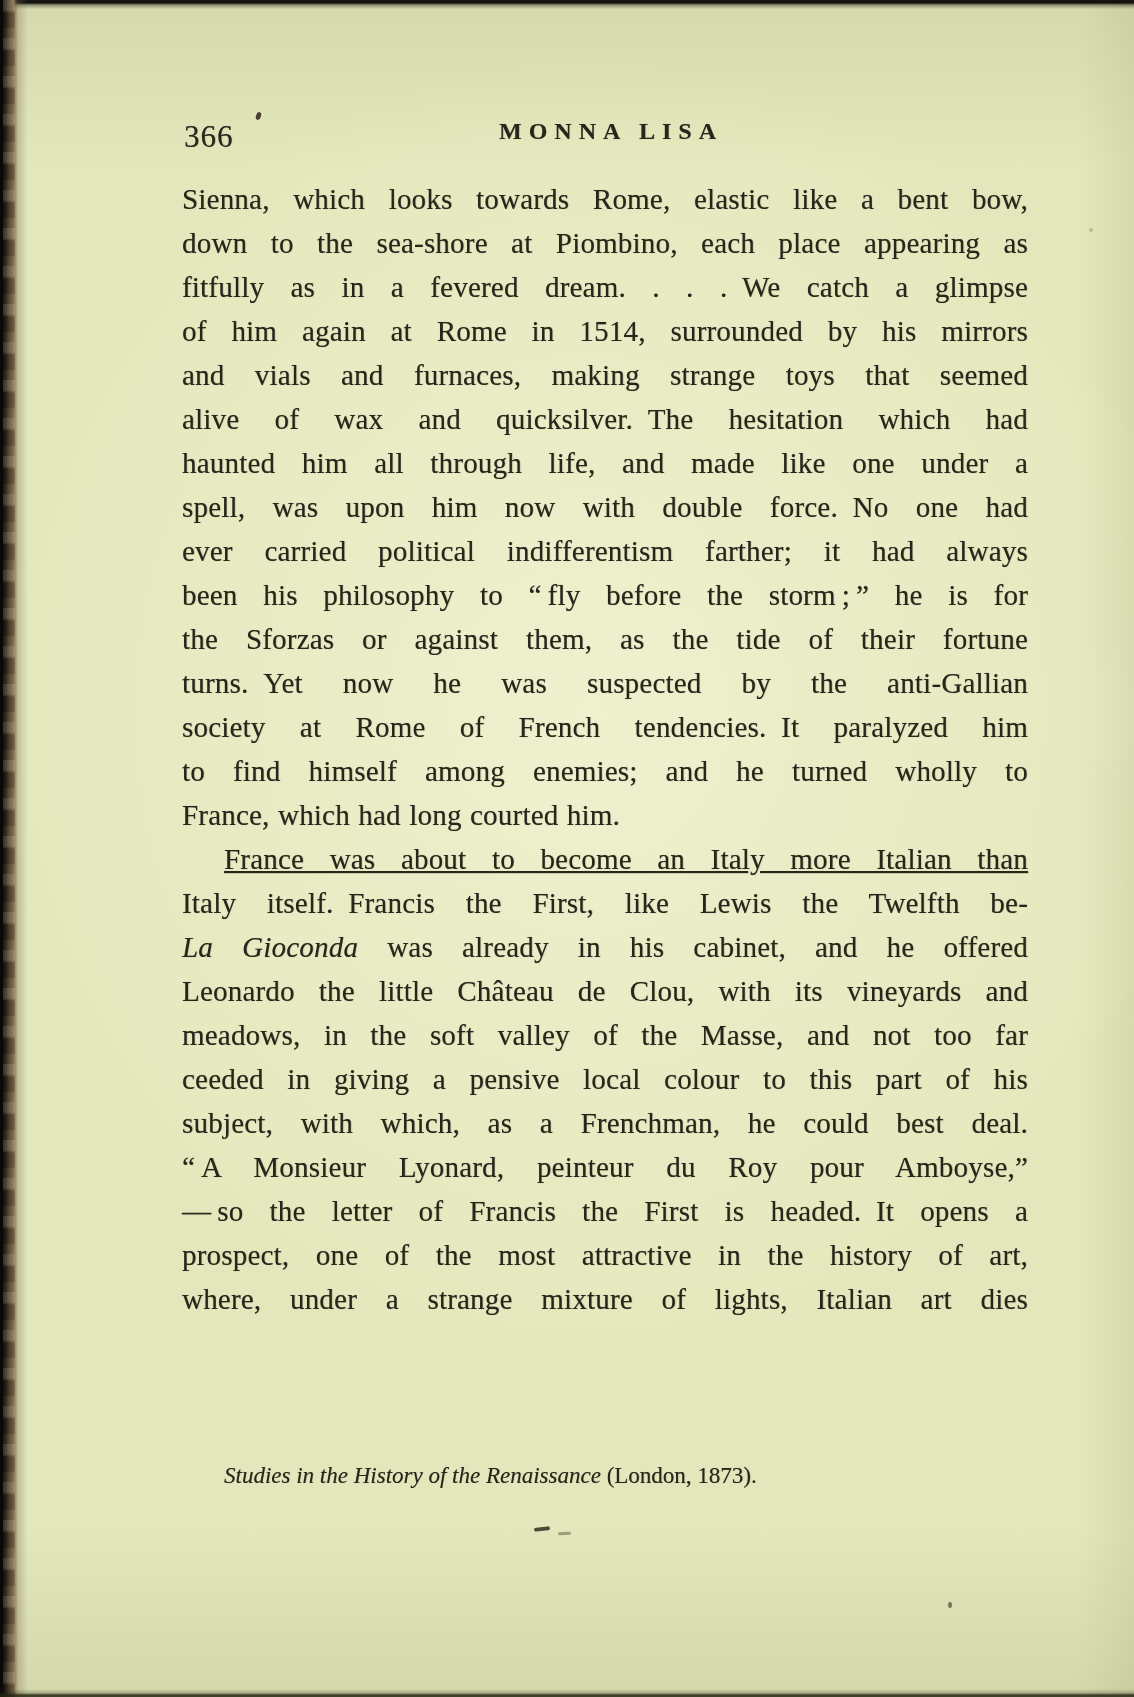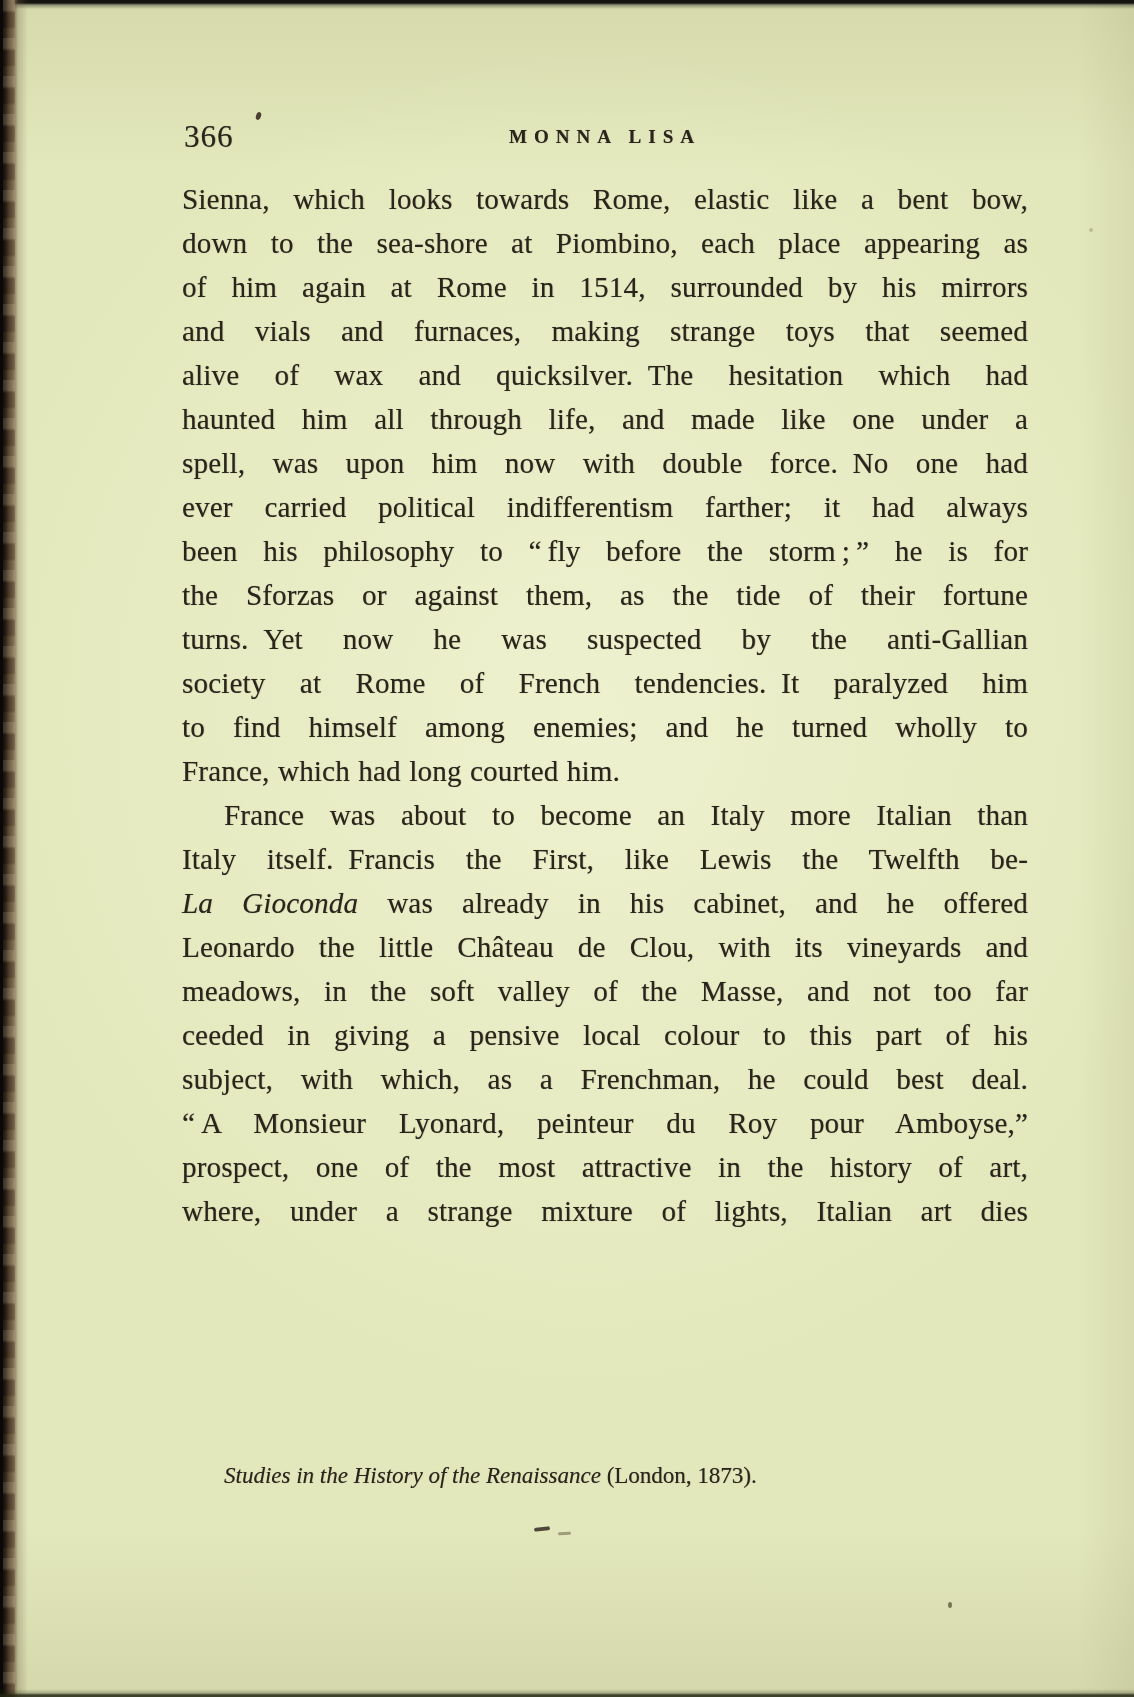--- a/index.html
+++ b/index.html
@@ -39,37 +39,36 @@
   }
 
   
   .page-number {
     position: absolute; left: 184px; top: 120px;
     font-size: 31px; line-height: 34px; letter-spacing: 1px;
     text-shadow: 0.4px 0.4px 0.7px rgba(42,36,27,0.45);
     text-align: center;
   }
   .running-title {
-    position: absolute; left: 182px; top: 117px; width: 846px;
-    text-align: center; font-size: 19px; line-height: 28px;
+    position: absolute; left: 188px; top: 117px; width: 846px;
+    text-align: center; font-size: 24px; line-height: 28px;
     font-weight: bold; letter-spacing: 7px;
     text-shadow: 0.4px 0.4px 0.7px rgba(42,36,27,0.40);
-    margin-top: 6px;
   }
 
   
   .textblock {
     position: absolute; left: 182px; top: 177px; width: 846px;
     font-size: 29px; line-height: 44px;
     letter-spacing: 0.2px; word-spacing: 1px;
     text-shadow: 0.4px 0.4px 0.8px rgba(42,36,27,0.45);
   }
   .line { text-align: justify; text-align-last: justify; }
   .line.flush { text-align-last: left; }
-  .line.indent { text-indent: 42px; }
+  .line.indent { text-indent: 42px; text-decoration: underline; }
   .it { font-style: italic; margin-top: 20px; }
 
   
   .footnote {
     position: absolute; left: 224px; top: 1461px; width: 760px;
     font-size: 23px; line-height: 30px;
     text-shadow: 0.3px 0.3px 0.7px rgba(42,36,27,0.45);
   }
 
   
@@ -89,20 +88,21 @@
   <div class="edge-left"></div>
   <div class="edge-left-texture"></div>
   <div class="edge-bottom"></div>
 
   <div class="page-number">366</div>
   <div class="running-title">MONNA LISA</div>
 
   <div class="textblock">
     <div class="line">Sienna, which looks towards Rome, elastic like a bent bow,</div>
     <div class="line">down to the sea-shore at Piombino, each place appearing as</div>
+    <div class="line">fitfully as in a fevered dream. . . . We catch a glimpse</div>
     <div class="line">of him again at Rome in 1514, surrounded by his mirrors</div>
     <div class="line">and vials and furnaces, making strange toys that seemed</div>
     <div class="line">alive of wax and quicksilver. The hesitation which had</div>
     <div class="line">haunted him all through life, and made like one under a</div>
     <div class="line">spell, was upon him now with double force. No one had</div>
     <div class="line">ever carried political indifferentism farther; it had always</div>
     <div class="line">been his philosophy to “ fly before the storm ; ” he is for</div>
     <div class="line">the Sforzas or against them, as the tide of their fortune</div>
     <div class="line">turns. Yet now he was suspected by the anti-Gallian</div>
     <div class="line">society at Rome of French tendencies. It paralyzed him</div>
@@ -110,20 +110,21 @@
     <div class="line flush">France, which had long courted him.</div>
 
     <div class="line indent">France was about to become an Italy more Italian than</div>
     <div class="line">Italy itself. Francis the First, like Lewis the Twelfth be-</div>
     <div class="line"><span class="it">La Gioconda</span><span> was already in his cabinet, and he offered</span></div>
     <div class="line">Leonardo the little Château de Clou, with its vineyards and</div>
     <div class="line">meadows, in the soft valley of the Masse, and not too far</div>
     <div class="line">ceeded in giving a pensive local colour to this part of his</div>
     <div class="line">subject, with which, as a Frenchman, he could best deal.</div>
     <div class="line">“ A Monsieur Lyonard, peinteur du Roy pour Amboyse,”</div>
+    <div class="line">— so the letter of Francis the First is headed. It opens a</div>
     <div class="line">prospect, one of the most attractive in the history of art,</div>
     <div class="line">where, under a strange mixture of lights, Italian art dies</div>
   </div>
 
   <div class="footnote"><span class="it">Studies in the History of the Renaissance</span><span> (London, 1873).</span></div>
 
   <div class="mark mark-dash"></div>
   <div class="mark mark-dash2"></div>
   <div class="mark speck-1"></div>
   <div class="mark speck-2"></div>

